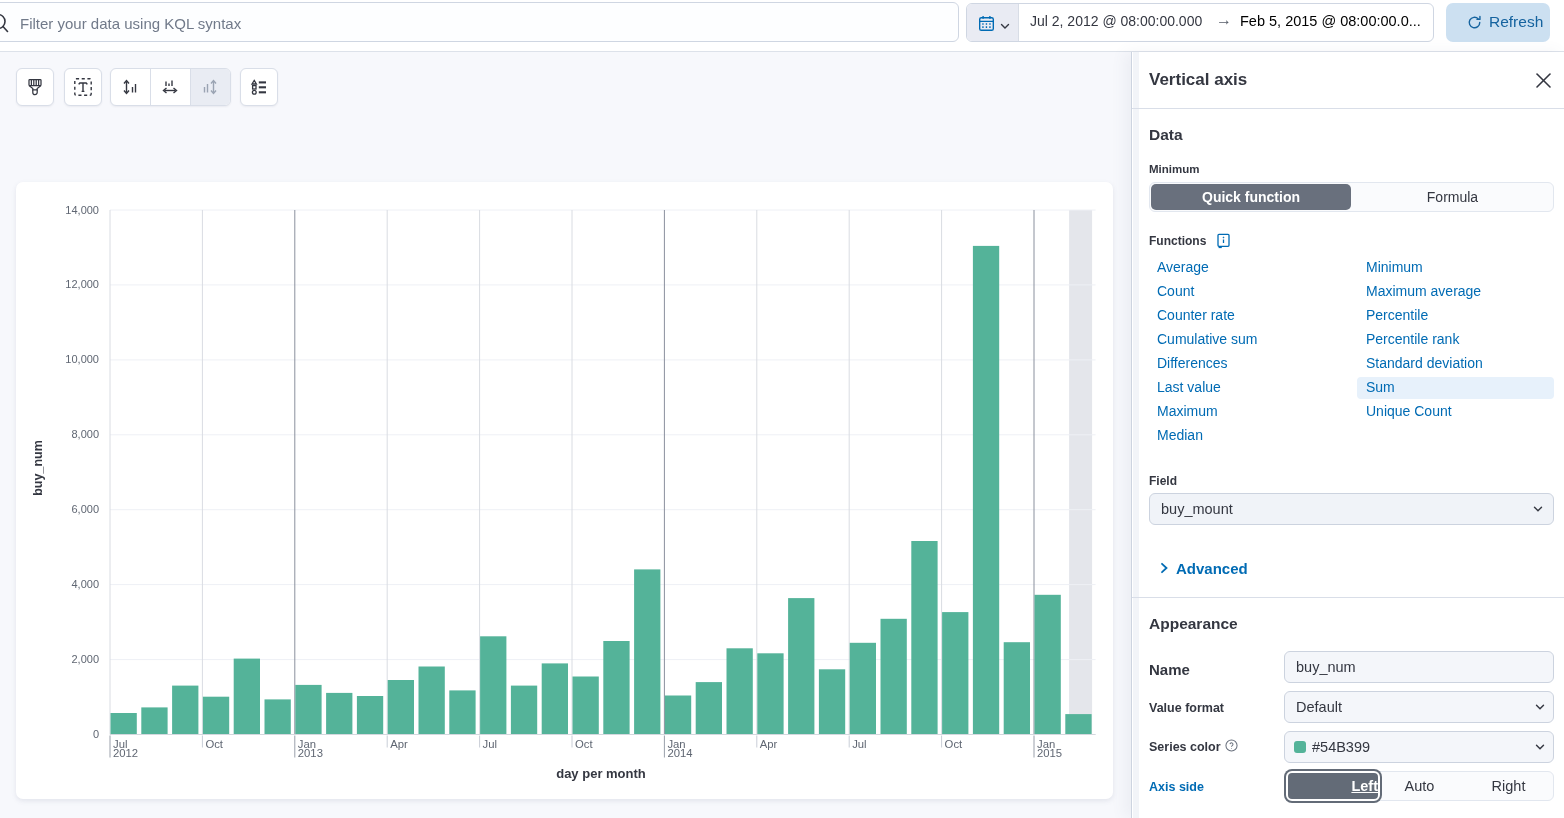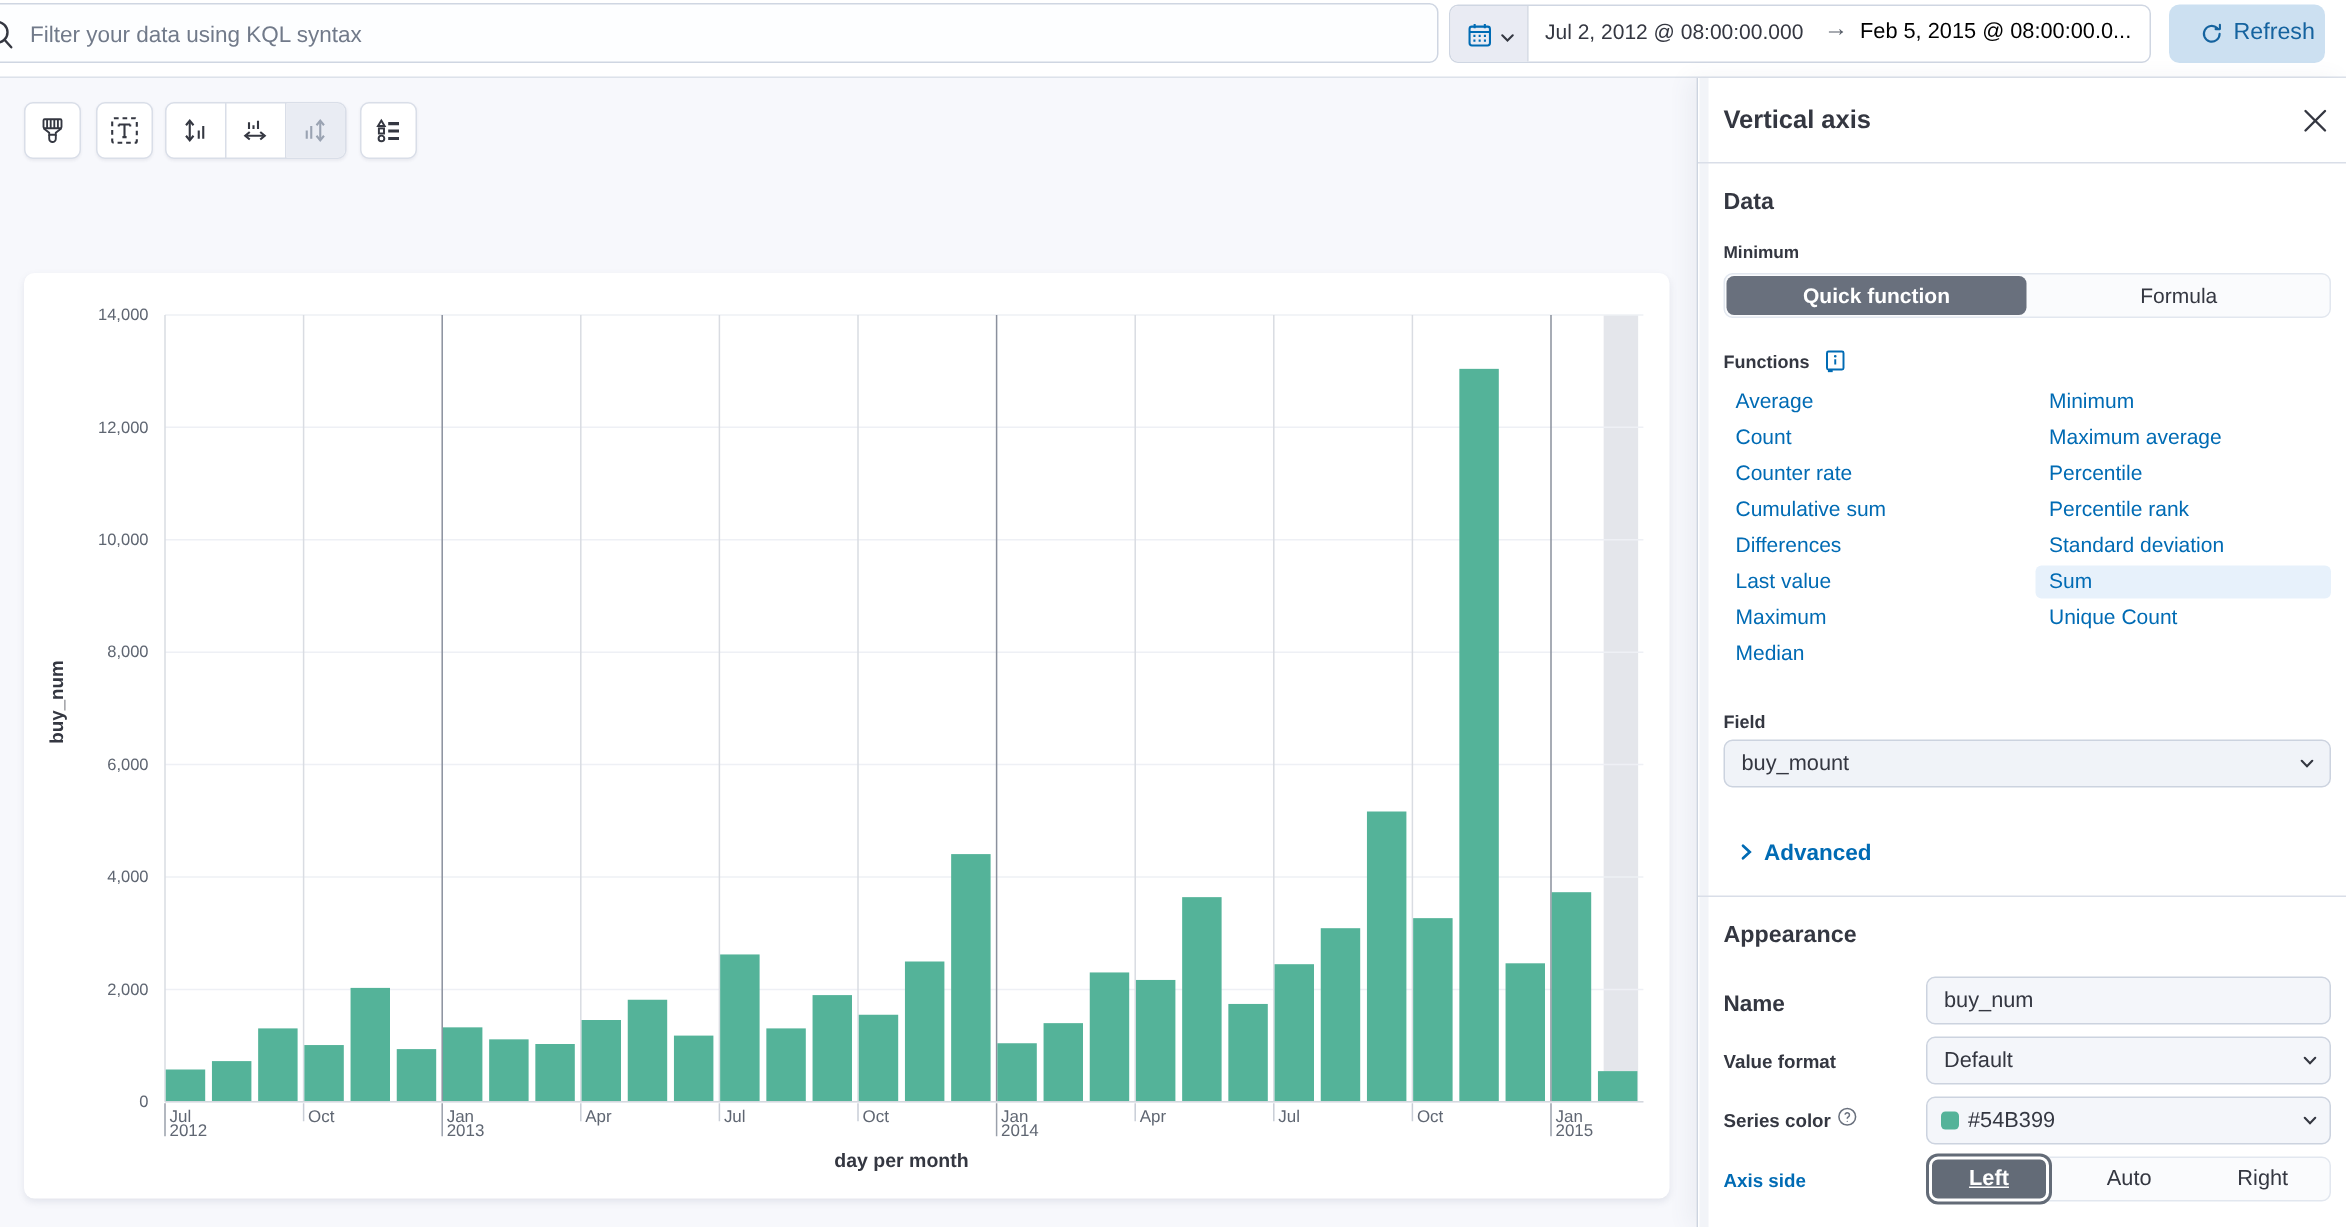--- a/index.html
+++ b/index.html
@@ -270,15 +270,15 @@
     </svg></div>
 <div class="abs ctrl" style="left:1284px;top:731px;width:270px;height:32px"></div>
 <div class="abs" style="left:1294px;top:741px;width:12px;height:12px;background:#54b399;border-radius:3px"></div>
 <div class="abs" style="left:1312px;top:739px;font-size:14.5px">#54B399</div>
 <svg style="position:absolute;left:1534px;top:741px" width="12" height="12" viewBox="0 0 12 12" fill="none" stroke="#343741" stroke-width="1.4" stroke-linecap="round">
     <path d="M2.5 4.2 L6 7.8 L9.5 4.2"></path>
   </svg>
 
 <div class="abs" style="left:1149px;top:780px;font-size:12.5px;font-weight:bold;color:#006bb4">Axis side</div>
 <div class="abs" style="left:1284px;top:771px;width:270px;height:30px;background:#fafbfd;border:1px solid #e2e7ef;border-radius:6px"></div>
-<div class="abs" style="left:1286px;top:771px;width:80px;height:30px;background:#636b77;border:2px solid #fff;box-shadow:0 0 0 2px #636b77;border-radius:6px;color:#fff;font-size:14.5px;font-weight:bold;text-align:center;line-height:26px"><span style="text-decoration:underline">Left</span></div>
+<div class="abs" style="left:1286px;top:771px;width:94px;height:30px;background:#636b77;border:2px solid #fff;box-shadow:0 0 0 2px #636b77;border-radius:6px;color:#fff;font-size:14.5px;font-weight:bold;text-align:right;line-height:26px"><span style="text-decoration:underline">Left</span></div>
 <div class="abs" style="left:1376px;top:771px;width:87px;height:30px;font-size:14.5px;text-align:center;line-height:30px">Auto</div>
 <div class="abs" style="left:1463px;top:771px;width:91px;height:30px;font-size:14.5px;text-align:center;line-height:30px">Right</div>
 
 </body></html>

